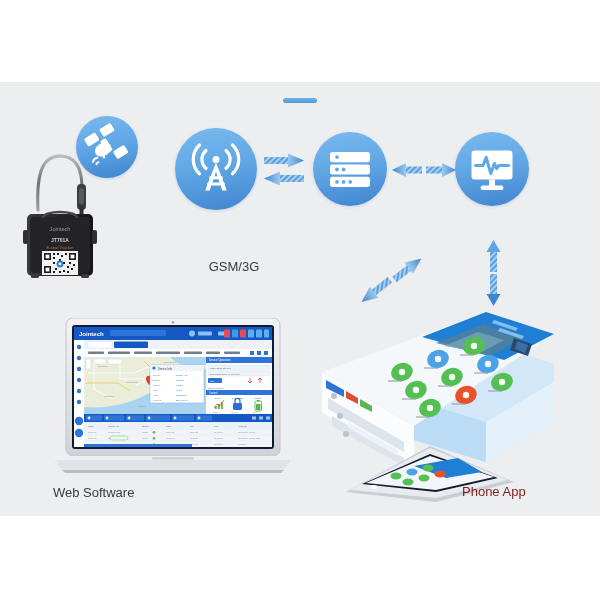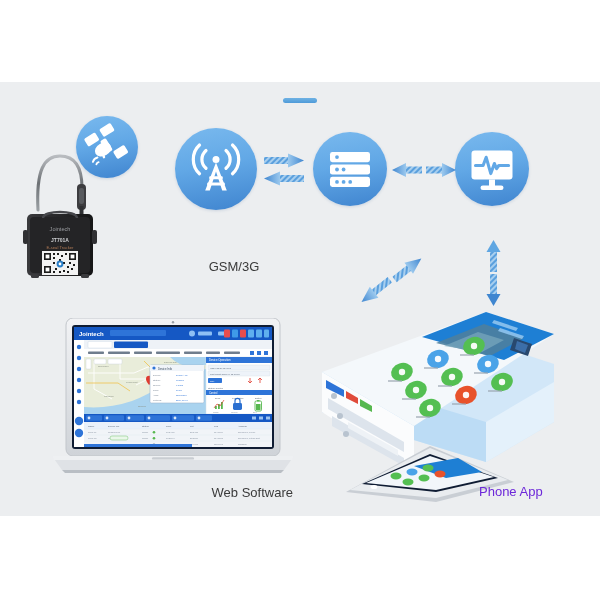--- a/index.html
+++ b/index.html
@@ -54,27 +54,27 @@
   #mon-label{left:422px;top:221px;width:140px;}
 
   
   .arrow-svg{position:absolute;overflow:visible;}
 
   
   #device{position:absolute;left:18px;top:148px;width:84px;height:132px;}
 
   
   #laptop{position:absolute;left:48px;top:318px;width:250px;height:160px;}
-  #web-label{position:absolute;left:53px;top:485px;width:240px;text-align:right;
+  #web-label{position:absolute;left:53px;top:485px;width:240px;text-align:left;
     font-size:13px;color:#3a3a3a;}
 
   
   #phone{position:absolute;left:318px;top:276px;width:265px;height:230px;}
   #phone-label{position:absolute;left:462px;top:484px;width:110px;text-align:left;
-    font-size:13px;color:#6d28d9;margin-left:17px;}
+    font-size:13px;color:#7f1d1d;}
 
   .hidden-text{position:absolute;width:1px;height:1px;overflow:hidden;
     clip:rect(0 0 0 0);white-space:nowrap;}
 </style>
 </head>
 <body>
 
 <div id="stage">
 
   <div class="canvas-band"></div>

